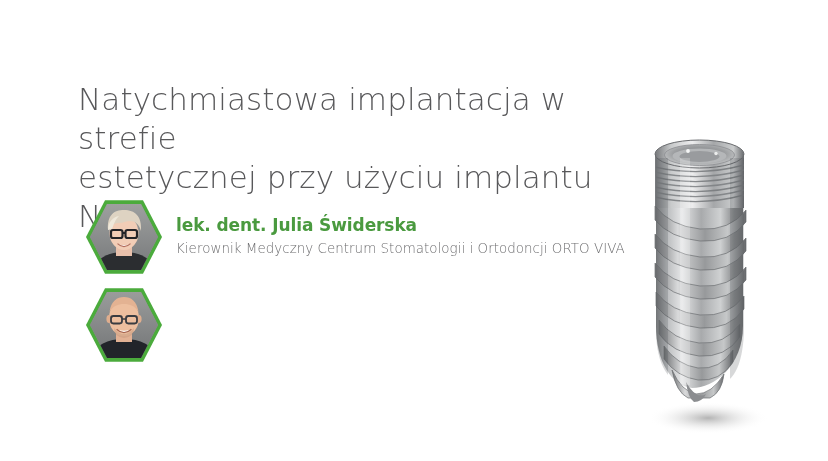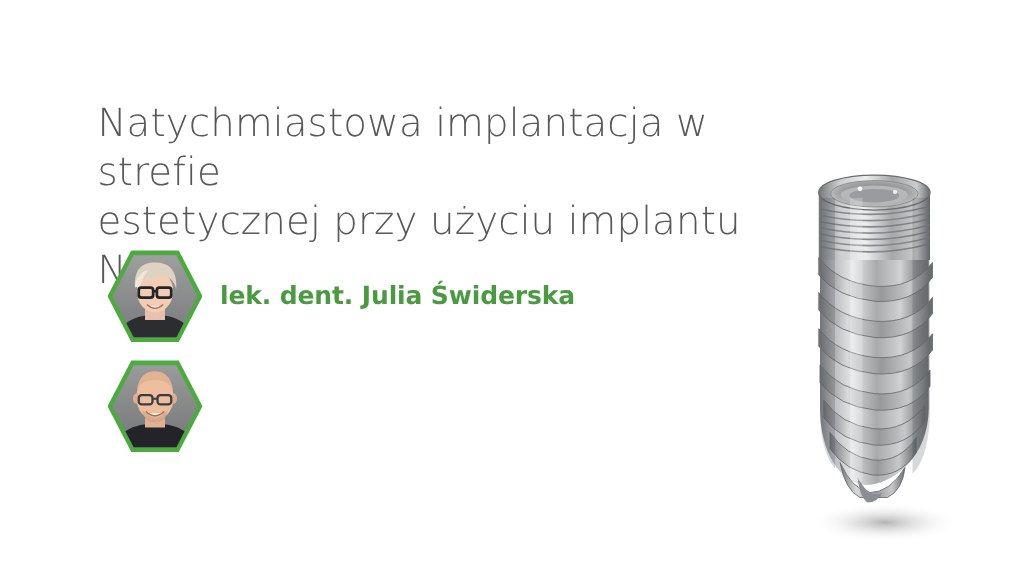--- a/index.html
+++ b/index.html
@@ -73,21 +73,21 @@
   }
   .hex-inner svg { display: block; width: 100%; height: 100%; }
 
   .speaker-text {
     margin-left: 14px;
     padding-bottom: 2px;
   }
   .speaker-name {
     font-family: "DejaVu Sans", sans-serif;
     font-weight: bold;
-    font-size: 20px;
+    font-size: 17px;
     line-height: 22px;
     color: #4a9a3f;
     letter-spacing: -0.1px;
     white-space: nowrap;
   }
   .speaker-role {
     font-family: "DejaVu Sans", sans-serif;
     font-weight: 300;
     font-size: 13.4px;
     line-height: 20px;
@@ -143,20 +143,21 @@
             <rect x="35.5" y="28" width="11.5" height="8" rx="2" fill="none" stroke="#242428" stroke-width="2.2"></rect>
             <line x1="32.5" y1="31" x2="35.5" y2="31" stroke="#242428" stroke-width="2"></line>
 
             <path d="M28 42 Q34 47 40 42 Q34 44.5 28 42 Z" fill="#ffffff"></path>
             <path d="M27.5 41.6 Q34 47.6 40.5 41.6" fill="none" stroke="#b3705f" stroke-width="1.2"></path>
           </svg>
         </div>
       </div>
       <div class="speaker-text">
         <div class="speaker-name">lek. dent. Julia Świderska</div>
+        <div class="speaker-role">Kierownik Medyczny Centrum Stomatologii i Ortodoncji ORTO VIVA</div>
       </div>
     </div>
 
     <div class="speaker">
       <div class="avatar-wrap">
         <div class="hex-outer"></div>
         <div class="hex-inner">
           <svg viewBox="0 0 68 70" preserveAspectRatio="xMidYMid slice" aria-hidden="true">
             <defs>
               <linearGradient id="bgm" x1="0" y1="0" x2="0" y2="1">

